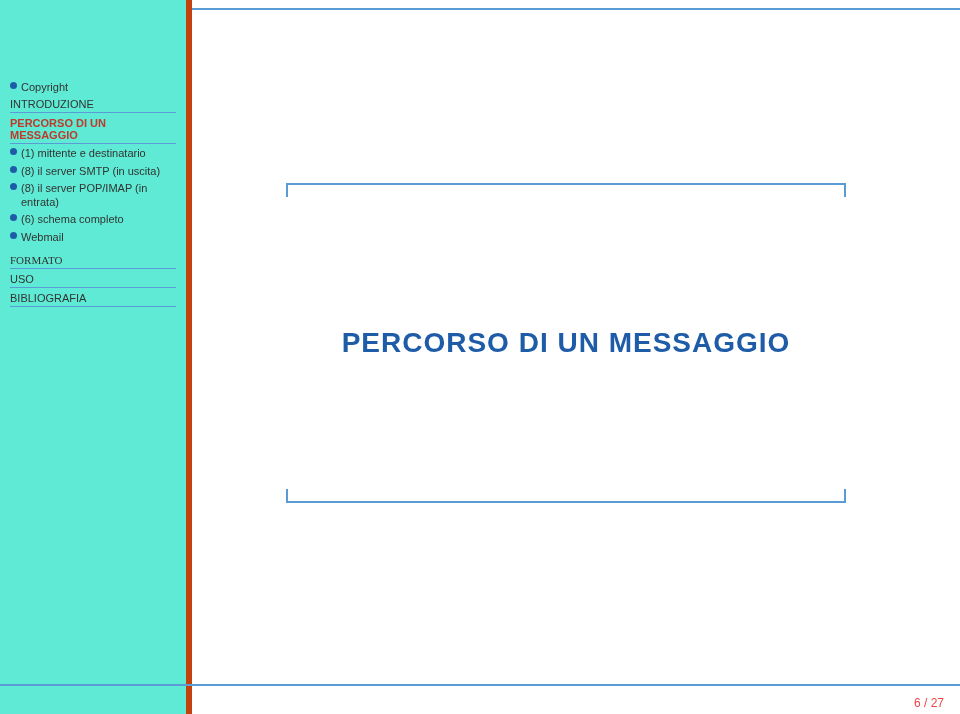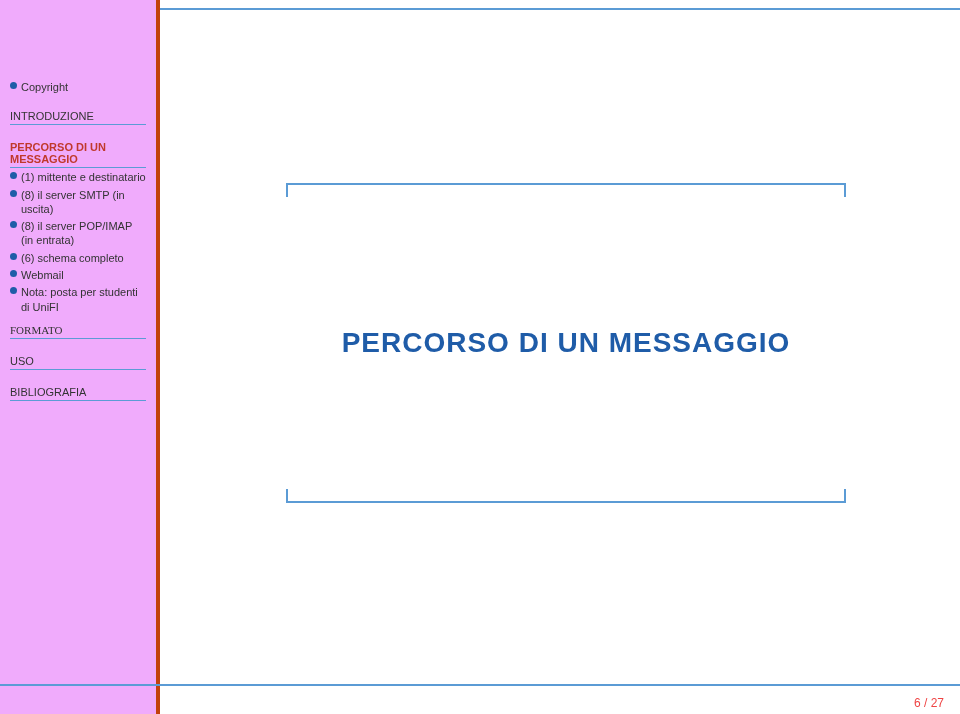--- a/index.html
+++ b/index.html
@@ -35,32 +35,32 @@
       right: 0;
       height: 2px;
       background: #5b9bd5;
     }
 
     
     .sidebar {
       position: absolute;
       top: 0;
       left: 0;
-      width: 160px;
-      bottom: 0;
-      background: #f0abfc;
-      border-right: 4px solid #c2410c;
+      width: 192px;
+      bottom: 0;
+      background: #5eead4;
+      border-right: 6px solid #c2410c;
       padding: 80px 10px 10px 10px;
     }
 
     .sidebar-section {
       font-size: 11px;
       color: #333;
       margin-bottom: 2px;
-      margin-top: 16px;
+      margin-top: 4px;
       font-weight: normal;
       border-bottom: 1px solid #5b9bd5;
       padding-bottom: 2px;
     }
 
     .sidebar-section.active {
       color: #c0392b;
       font-weight: bold;
     }
 
@@ -216,24 +216,20 @@
   <div class="bullet-item">
     <span class="bullet"></span>
     <span>(6) schema completo</span>
   </div>
 
   <div class="bullet-item">
     <span class="bullet"></span>
     <span>Webmail</span>
   </div>
 
-  <div class="bullet-item">
-    <span class="bullet"></span>
-    <span>Nota: posta per studenti di UniFI</span>
-  </div>
 
   <div class="sidebar-section" style="margin-top: 10px; font-family: Liberation Serif, serif;">
     <span>FORMATO</span>
   </div>
 
   <div class="sidebar-section">
     <span>USO</span>
   </div>
 
   <div class="sidebar-section">

